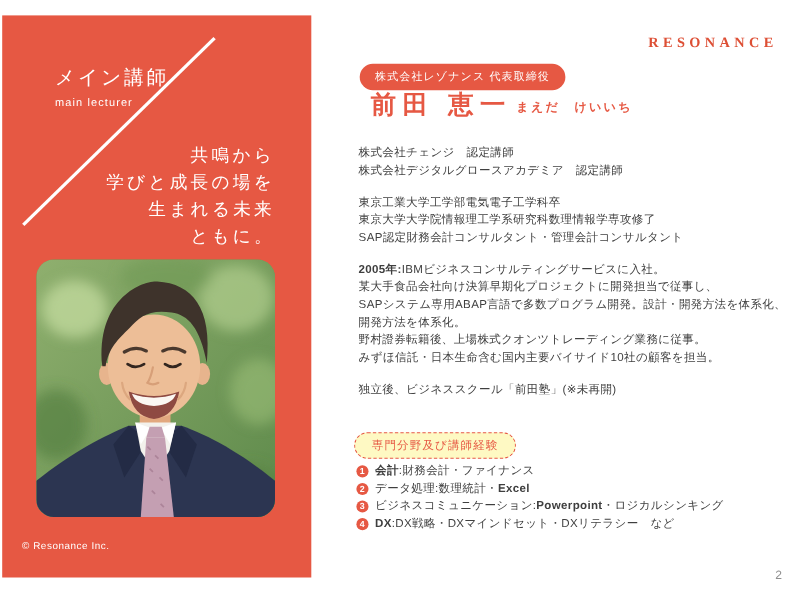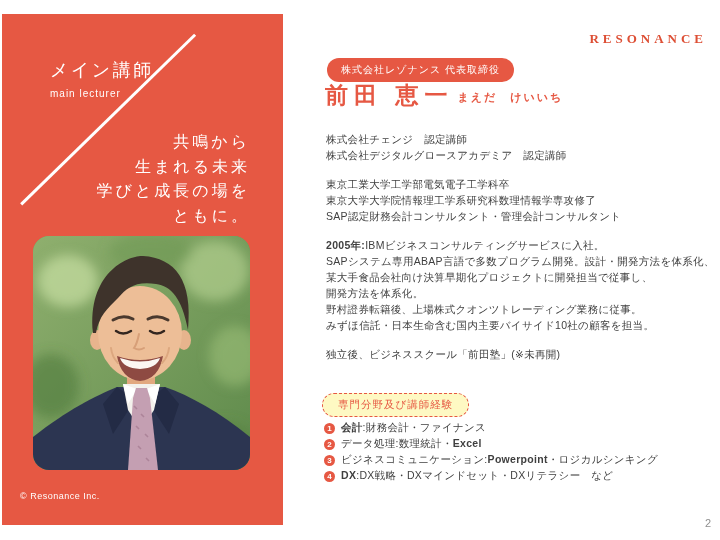--- a/index.html
+++ b/index.html
@@ -33,21 +33,21 @@
   
   .logo{
     position:absolute;top:31px;right:13px;color:#DD4F35;
     font-size:13px;font-weight:700;letter-spacing:4px;
     font-family:"Liberation Serif","DejaVu Serif",serif;
   }
   .badge1{
     position:absolute;left:327px;top:58px;background:#E65843;color:#fff;
     font-size:10px;letter-spacing:1px;padding:5px 14px;border-radius:12px;
   }
-  .name-row{position:absolute;left:325px;top:84px;display:flex;align-items:flex-end;color:#E65843;}
+  .name-row{position:absolute;left:337px;top:84px;display:flex;align-items:flex-end;color:#E65843;}
   .name{font-size:23px;font-weight:700;letter-spacing:6px;line-height:1;}
   .furigana{font-size:11px;font-weight:700;letter-spacing:2px;margin-left:4px;padding-bottom:2px;}
   .profile{position:absolute;left:326px;top:131px;width:374px;}
   .para{margin-bottom:13px;}
   .line{font-size:10.5px;line-height:16px;letter-spacing:.3px;white-space:nowrap;}
   .badge2{
     position:absolute;left:322px;top:393px;display:inline-block;
     border:1.5px dashed #E65843;color:#E65843;border-radius:13px;
     font-size:10.5px;letter-spacing:1px;padding:4px 15px;background:#fef9c3;
   }
@@ -66,22 +66,22 @@
 <div class="panel">
   <div class="diag-line"></div>
 
   <div class="panel-label">
     <div class="label-jp">メイン講師</div>
     <div class="label-en">main lecturer</div>
   </div>
 
   <div class="tagline">
       <div>共鳴から</div>
+      <div>学びと成長の場を</div>
       <div>生まれる未来</div>
-      <div>学びと成長の場を</div>
       <div>ともに。</div>
     </div>
 
   <div class="photo">
     <svg viewBox="0 0 217 234" width="217" height="234">
       <defs>
         <linearGradient id="gbg" x1="0" y1="0" x2="1" y2="1">
           <stop offset="0" stop-color="#8FAF6E"></stop>
           <stop offset="1" stop-color="#5E8A4B"></stop>
         </linearGradient>
@@ -155,22 +155,22 @@
       <div class="line"><span>株式会社チェンジ　認定講師</span></div>
       <div class="line"><span>株式会社デジタルグロースアカデミア　認定講師</span></div>
     </div>
     <div class="para">
       <div class="line"><span>東京工業大学工学部電気電子工学科卒</span></div>
       <div class="line"><span>東京大学大学院情報理工学系研究科数理情報学専攻修了</span></div>
       <div class="line"><span>SAP認定財務会計コンサルタント・管理会計コンサルタント</span></div>
     </div>
     <div class="para">
       <div class="line"><span class="b">2005年:</span><span>IBMビジネスコンサルティングサービスに入社。</span></div>
+      <div class="line"><span>某大手食品会社向け決算早期化プロジェクトに開発担当で従事し、</span></div>
       <div class="line"><span>SAPシステム専用ABAP言語で多数プログラム開発。設計・開発方法を体系化、</span></div>
-      <div class="line"><span>某大手食品会社向け決算早期化プロジェクトに開発担当で従事し、</span></div>
       <div class="line"><span>開発方法を体系化。</span></div>
       <div class="line"><span>野村證券転籍後、上場株式クオンツトレーディング業務に従事。</span></div>
       <div class="line"><span>みずほ信託・日本生命含む国内主要バイサイド10社の顧客を担当。</span></div>
     </div>
     <div class="para">
       <div class="line"><span>独立後、ビジネススクール「前田塾」(※未再開)</span></div>
     </div>
   </div>
 
 <div class="badge2">専門分野及び講師経験</div>

